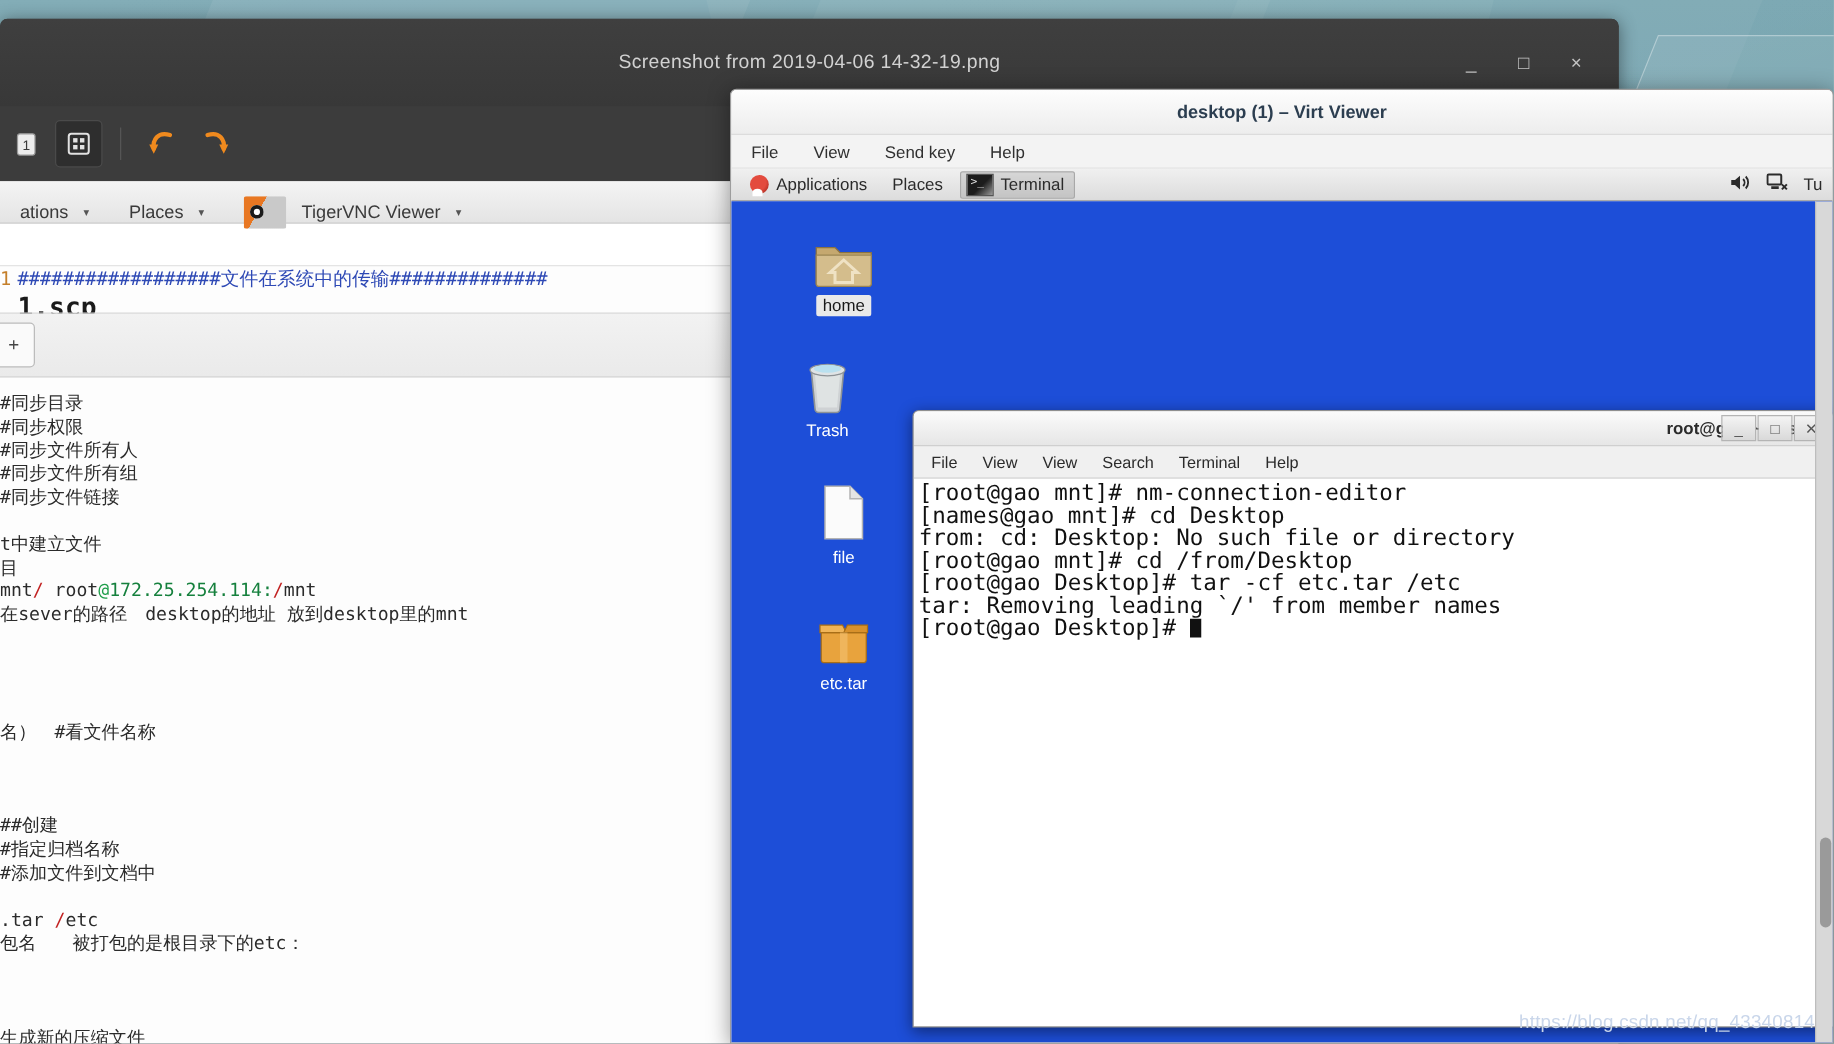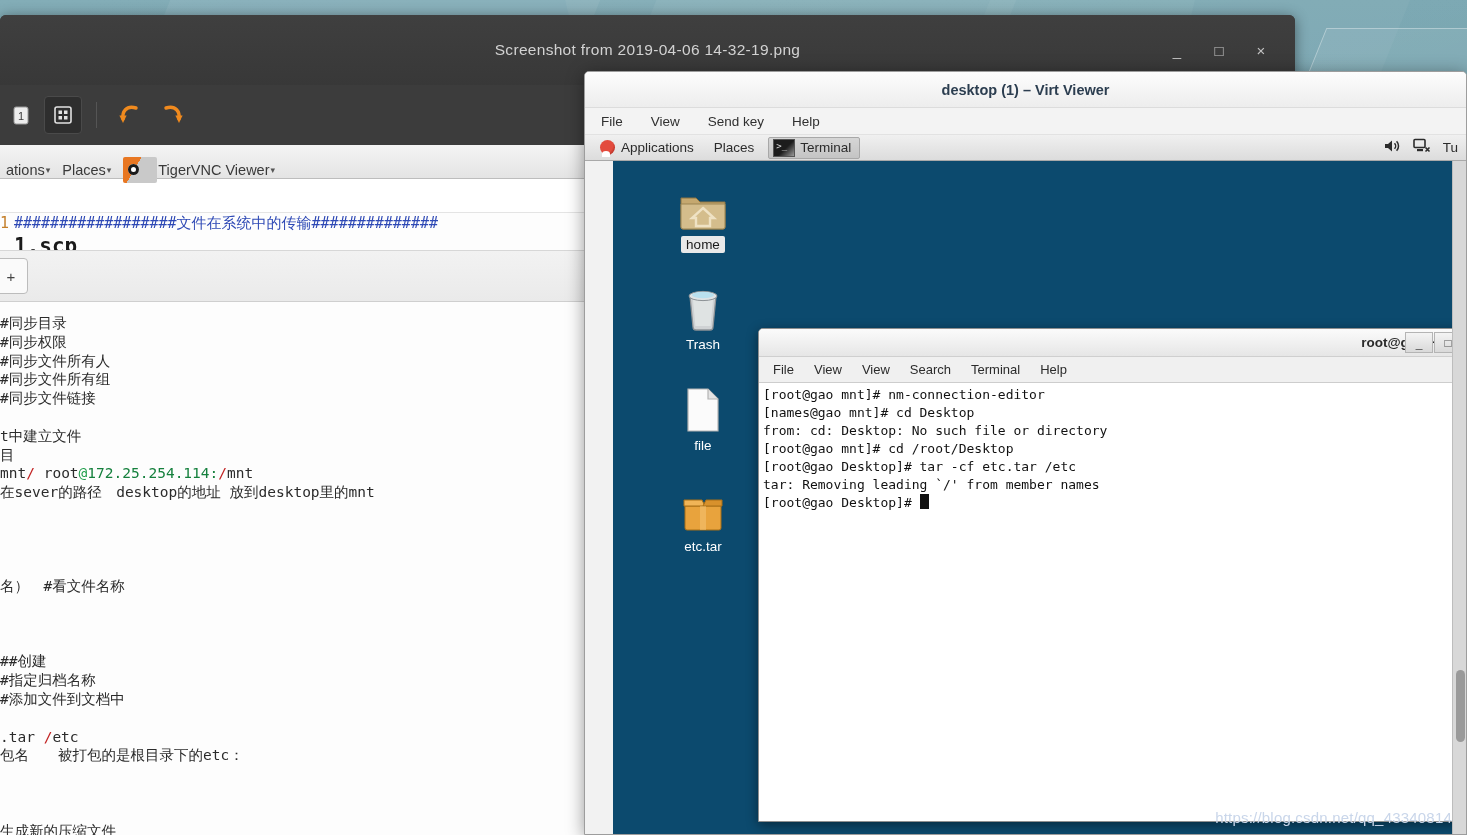--- a/index.html
+++ b/index.html
@@ -53,21 +53,21 @@
   .tb-btn.active{ background:#2e2e2e; border:1px solid #4a4a4a; }
   .tb-sep{ width:1px; height:26px; background:#555; margin:0 10px; }
 
   
   #eog-image{ flex:1; background:#fdfdfd; position:relative; overflow:hidden; }
   #inner-panel{
     height:34px; background:linear-gradient(to bottom,#f4f4f4,#e4e4e4);
     border-bottom:1px solid #bdbdbd; display:flex; align-items:center;
     font-size:14.5px; color:#3a3a3a; padding-left:0;
   }
-  #inner-panel .pitem{ padding:0 6px; display:flex; align-items:center; gap:1px; height:100%;margin-top:17px; }
+  #inner-panel .pitem{ padding:0 16px; display:flex; align-items:center; gap:12px; height:100%;margin-top:17px; }
   #inner-panel .caret{ font-size:9px; color:#555; }
   .tiger-ico{
     width:34px; height:26px; background:
       radial-gradient(circle at 30% 45%, #2f7d32 0 4px, transparent 5px),
       linear-gradient(120deg,#e87722 0 38%, #c9c9c9 38% 100%);
     border-radius:2px; position:relative;
   }
   .tiger-ico:after{
     content:""; position:absolute; left:5px; top:7px; width:11px; height:11px;
     border-radius:50%; background:#fff; box-shadow:inset 0 0 0 3px #1a1a1a;
@@ -162,21 +162,21 @@
   #guest-panel .termico{
     width:22px;height:18px; background:linear-gradient(135deg,#1c1c1c 0 55%, #9a9a9a 100%);
     color:#dcdcdc; font-family:"DejaVu Sans Mono",monospace; font-size:9px;
     display:flex; align-items:flex-start; justify-content:flex-start; padding:1px 2px; border:1px solid #555;
   }
   #guest-panel .tray{ position:absolute; right:2px; display:flex; align-items:center; gap:11px; padding-right:6px;}
   #guest-panel .tray .lbl{ font-size:13.5px; color:#2b2b2b; }
 
   
   #guest-desktop{ flex:1; background:#0b3d91; position:relative; overflow:hidden; }
-  #guest-desktop{ background:#0c4a6e;margin-left:28px; }
+  #guest-desktop{ background:#1d4ed8; }
 
   .dicon{ position:absolute; width:86px; text-align:center; color:#fff; font-size:13.5px; }
   .dicon .glyph{ height:54px; display:flex; align-items:flex-end; justify-content:center; }
   .dicon .lbl{ margin-top:4px; display:inline-block; padding:1px 5px; border-radius:2px; }
   .dicon.sel .lbl{ background:#e9e9e9; color:#1a1a1a; }
 
   
   #guest-scroll{
     position:absolute; right:0; top:0; bottom:0; width:14px; background:#d8d8d8;
     border-left:1px solid #bdbdbd;
@@ -203,21 +203,21 @@
     width:28px; height:21px; margin-left:1px; font-size:12px; color:#555;
     background:linear-gradient(to bottom,#f4f4f4,#d9d9d9); border:1px solid #b4b4b4;
     display:flex; align-items:center; justify-content:center;
   }
   #gterm-menu{
     height:26px; flex:0 0 26px; background:#f0f0f0; border-bottom:1px solid #cdcdcd;
     display:flex; align-items:center; padding-left:14px; gap:20px; font-size:13px; color:#2b2b2b;
   }
   #gterm-body{
     flex:1; background:#ffffff; position:relative; overflow:hidden;
-    font-family:"DejaVu Sans Mono", monospace; font-size:13px; line-height:18px;
+    font-family:"DejaVu Sans Mono", monospace; font-size:18px; line-height:18px;
     color:#111; padding:3px 4px 0 4px;
   }
   #gterm-body .tl{ white-space:pre; }
   #gterm-body .cursor{
     display:inline-block; width:9px; height:15px; background:#111; vertical-align:-2px;
   }
   #gterm-scroll{
     position:absolute; right:0; top:0; bottom:0; width:12px;
     background:#e9e9e9; border-left:1px solid #cfcfcf;
   }
@@ -371,21 +371,21 @@
       <div class="glyph">
         <svg width="50" height="44" viewBox="0 0 50 44">
           <path d="M3 10 h15 l4 4 h25 v25 a2 2 0 0 1 -2 2 H5 a2 2 0 0 1 -2 -2 Z" fill="#c5a86f" stroke="#8c7340"></path>
           <path d="M3 16 h44 v23 a2 2 0 0 1 -2 2 H5 a2 2 0 0 1 -2 -2 Z" fill="#d4bd8c" stroke="#9b8553"></path>
           <path d="M25 20 L36 30 h-4 v8 h-14 v-8 h-4 Z" fill="none" stroke="#efe2c4" stroke-width="2.4"></path>
         </svg>
       </div>
       <span class="lbl">home</span>
     </div>
 
-    <div class="dicon" style="left:47px; top:117px;">
+    <div class="dicon" style="left:34px; top:117px;">
       <div class="glyph">
         <svg width="44" height="46" viewBox="0 0 44 46">
           <path d="M9 10 h26 l-3 31 a3 3 0 0 1 -3 3 H15 a3 3 0 0 1 -3 -3 Z" fill="#cfd2d4" stroke="#8d9296" stroke-width="1.3"></path>
           <path d="M12 14 h20 l-2.4 26 H14.4 Z" fill="#e6e9ea" opacity=".7"></path>
           <ellipse cx="22" cy="10" rx="14" ry="4.6" fill="#dfe3e5" stroke="#8d9296"></ellipse>
           <ellipse cx="22" cy="9" rx="11" ry="3.2" fill="#b9e0ef"></ellipse>
         </svg>
       </div>
       <span class="lbl">Trash</span>
     </div>
@@ -426,21 +426,21 @@
         <span>View</span>
         <span>View</span>
         <span>Search</span>
         <span>Terminal</span>
         <span>Help</span>
       </div>
       <div id="gterm-body">
           <div class="tl">[root@gao mnt]# nm-connection-editor</div>
           <div class="tl">[names@gao mnt]# cd Desktop</div>
           <div class="tl">from: cd: Desktop: No such file or directory</div>
-          <div class="tl">[root@gao mnt]# cd /root/Desktop</div>
+          <div class="tl">[root@gao mnt]# cd /from/Desktop</div>
           <div class="tl">[root@gao Desktop]# tar -cf etc.tar /etc</div>
           <div class="tl">tar: Removing leading `/' from member names</div>
           <div class="tl">[root@gao Desktop]# <span class="cursor"></span></div>
         </div>
       <div id="gterm-scroll">
         <div class="thumb"></div>
       </div>
     </div>
 
     <div id="watermark">https://blog.csdn.net/qq_43340814</div>

